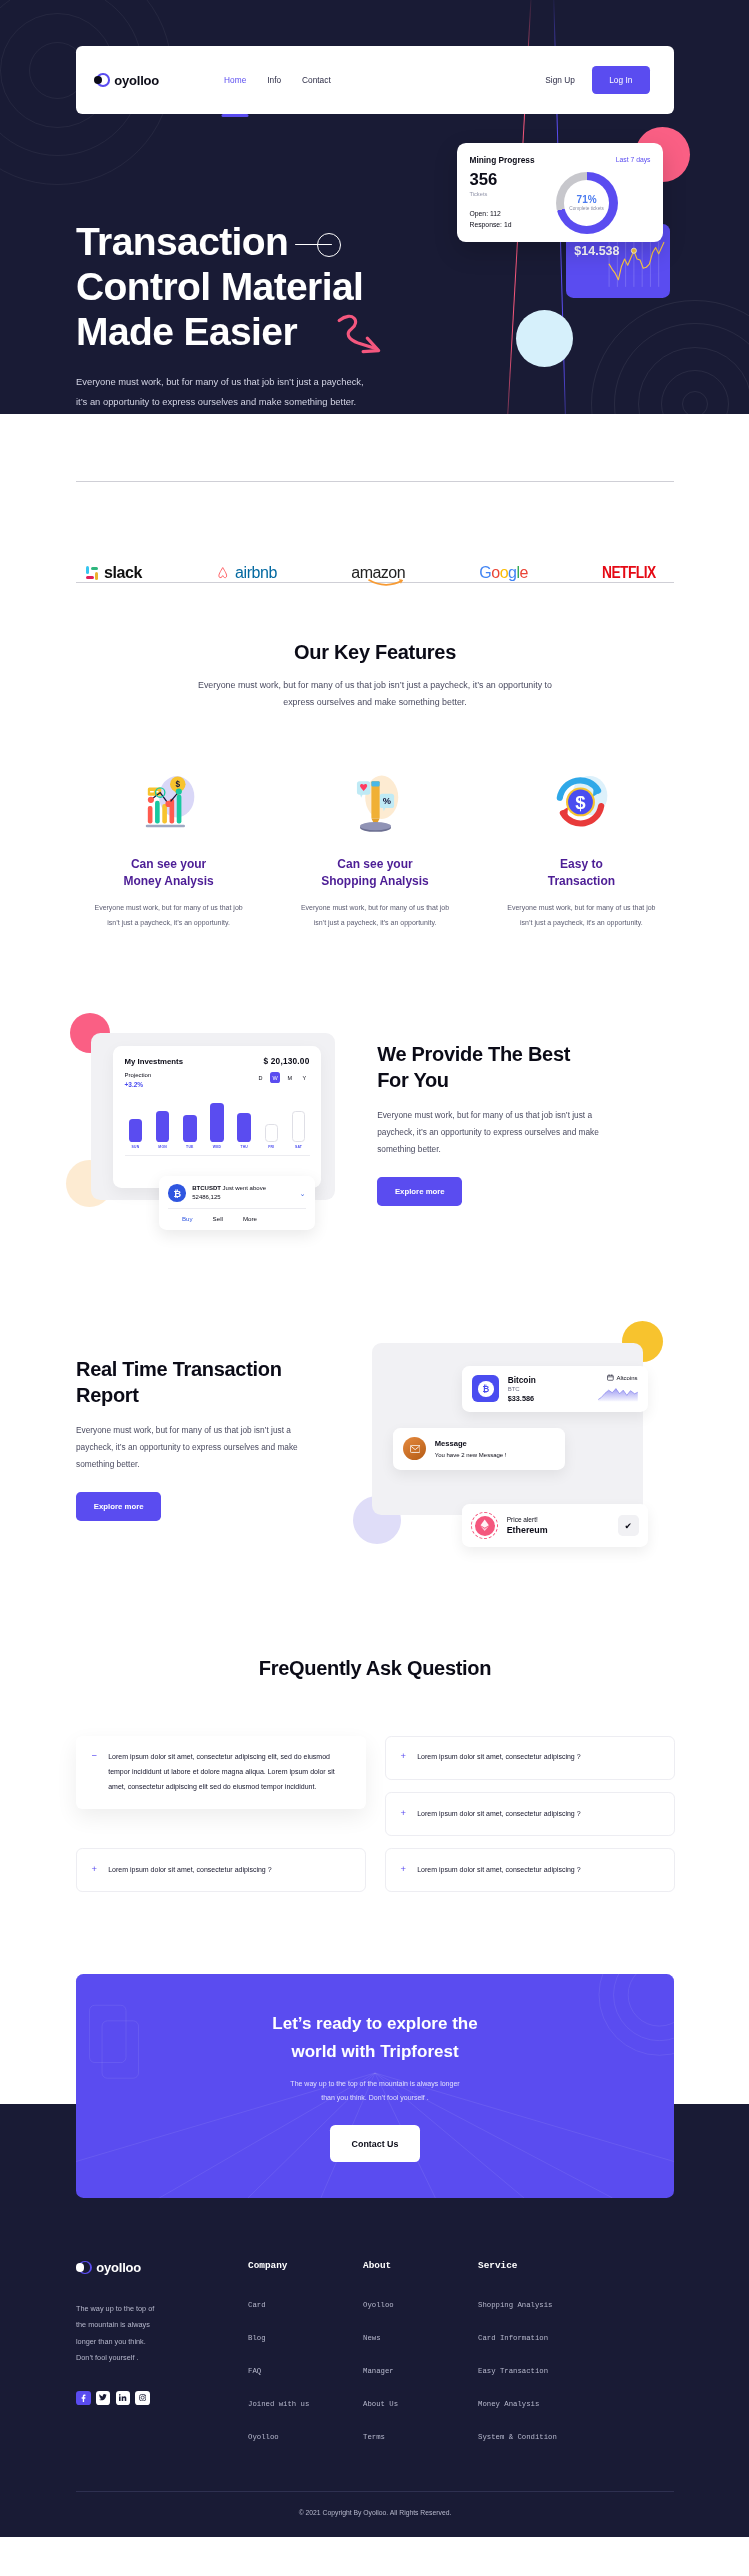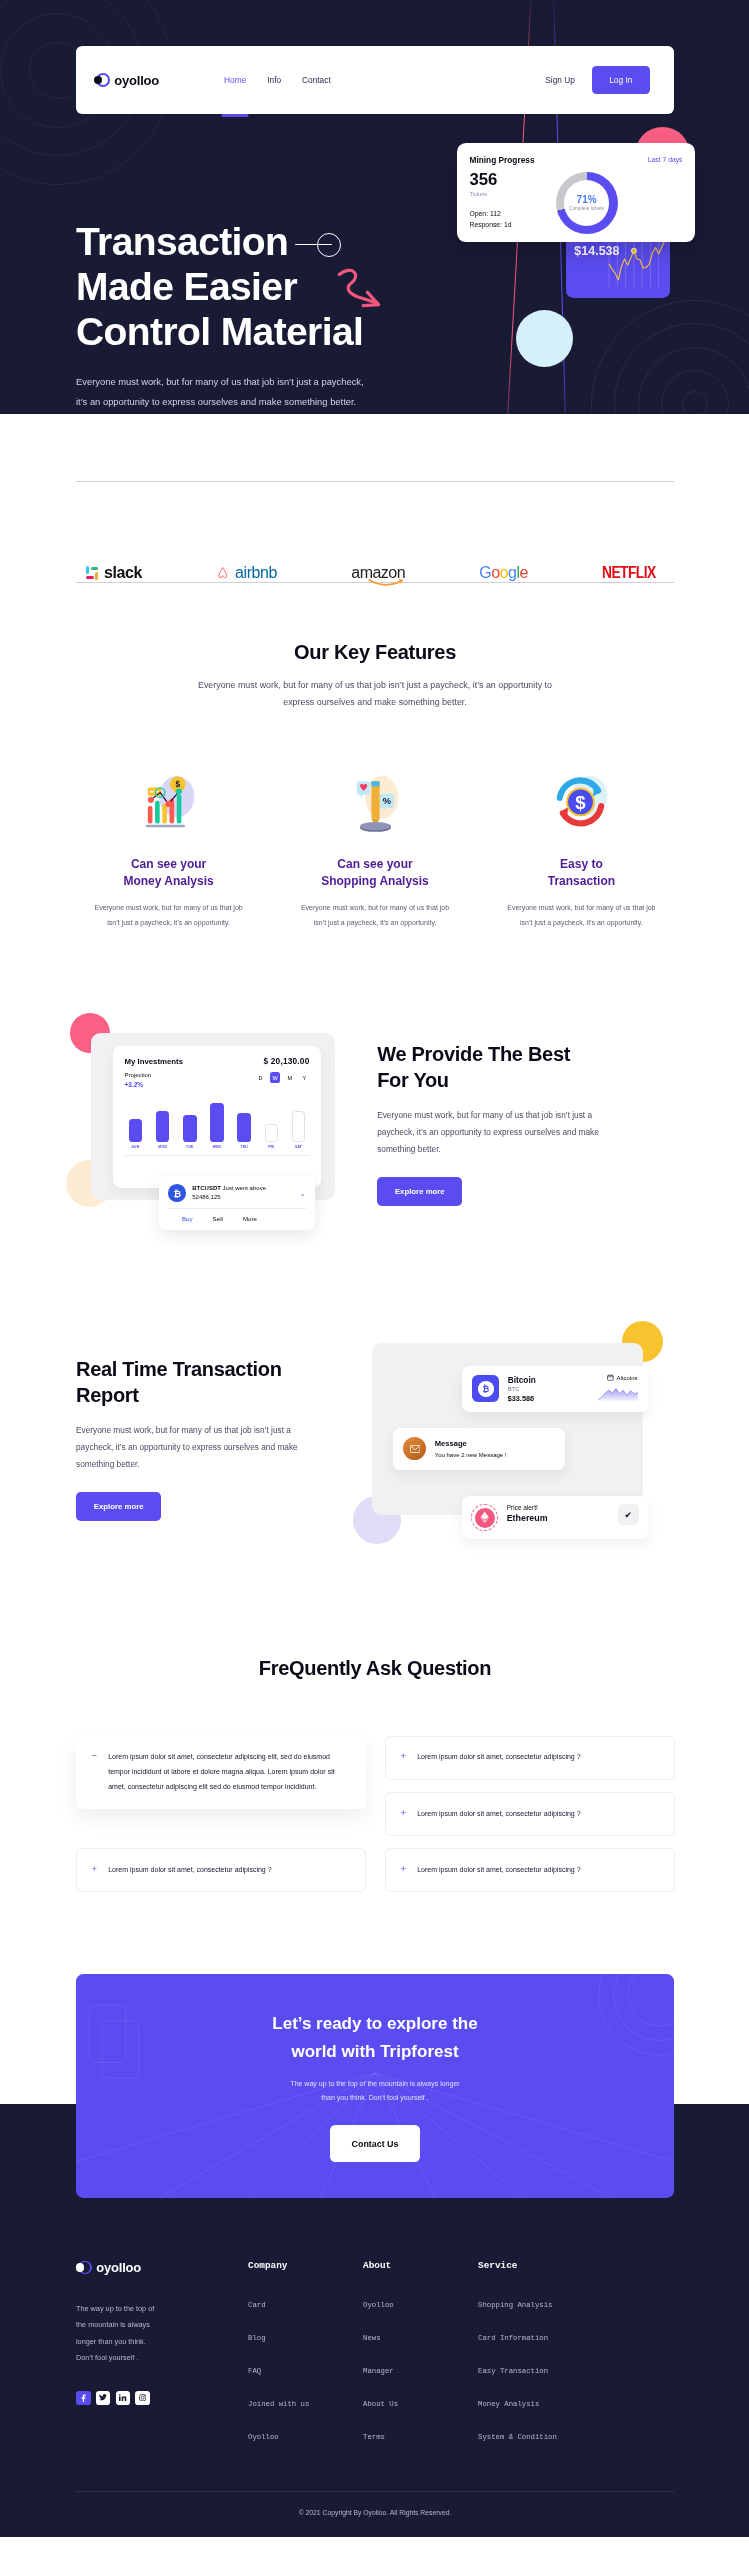--- a/index.html
+++ b/index.html
@@ -69,21 +69,21 @@
   .arrow-doodle{position:absolute;left:259px;top:3.1px;width:52px;height:42px;}
   .hero-sub{margin-top:17.7px;font-size:9.4px;line-height:2.05;color:#D3D4E4;max-width:297px;}
 
   
   .hero-art{position:absolute;left:427px;top:143px;width:292px;height:250px;z-index:5;}
   .blob-pink{position:absolute;left:208px;top:-15.6px;width:55px;height:55px;border-radius:50%;background:#FA5F84;}
   .blob-ice{position:absolute;left:89px;top:167px;width:57px;height:57px;border-radius:50%;background:#D6F0FB;}
   .sq-a{position:absolute;left:576px;top:159px;width:28px;height:45px;border:0.5px solid rgba(255,255,255,.22);border-radius:5.2px;}
   .sq-b{position:absolute;left:587px;top:177px;width:28px;height:45px;border:0.5px solid rgba(255,255,255,.22);border-radius:5.2px;}
   .mining-card{
-    position:absolute;left:30px;top:0;width:238px;height:99px;
+    position:absolute;left:30px;top:0;width:206px;height:99px;
     background:#fff;border-radius:8.9px;padding:11.5px 12.5px;z-index:3;
     box-shadow:0 9.4px 23.4px rgba(0,0,0,.18);
   }
   .mc-head{display:flex;align-items:center;justify-content:space-between;}
   .mc-title{font-size:8.3px;font-weight:700;color:#0B0B17;}
   .mc-period{font-size:6.8px;color:#5A4CF0;}
   .mc-body{display:flex;align-items:flex-start;margin-top:7.3px;}
   .mc-left{width:83px;}
   .mc-big{font-size:16.7px;font-weight:700;color:#0B0B17;line-height:1;}
   .mc-tickets{font-size:5.7px;color:#9093A8;margin-top:2.1px;}
@@ -187,21 +187,21 @@
   .btc-name{font-size:8.3px;font-weight:700;color:#0B0B17;}
   .btc-sym{font-size:6px;color:#6E7086;margin-top:1.6px;}
   .btc-val{font-size:7.3px;font-weight:700;color:#0B0B17;margin-top:1.6px;}
   .btc-right{margin-left:auto;text-align:right;}
   .alt-row{display:flex;align-items:center;gap:3.1px;justify-content:flex-end;font-size:6px;color:#0B0B17;}
   .mini-spark{width:40px;height:15.6px;margin-top:5.2px;}
   .rt-message{left:25px;top:104px;width:172px;padding:9.4px 10.4px;display:flex;align-items:center;gap:8.3px;}
   .msg-av{width:23px;height:23px;border-radius:50%;background:linear-gradient(145deg,#E68A3E,#B45B15);display:flex;align-items:center;justify-content:center;flex:none;}
   .msg-t{font-size:7.6px;font-weight:700;color:#0B0B17;}
   .msg-s{font-size:6px;color:#0B0B17;margin-top:4.2px;}
-  .rt-price{left:94px;top:172px;width:186px;padding:8.3px 9.4px;display:flex;align-items:flex-start;gap:8.3px;}
+  .rt-price{left:94px;top:180px;width:186px;padding:8.3px 9.4px;display:flex;align-items:center;gap:8.3px;}
   .eth-mark{position:relative;width:27px;height:27px;flex:none;}
   .eth-mark .dash{position:absolute;inset:0;border:1px dashed #F4577E;border-radius:50%;}
   .eth-mark .core{position:absolute;inset:3.6px;border-radius:50%;background:#F4577E;display:flex;align-items:center;justify-content:center;}
   .alert-s{font-size:6.5px;color:#0B0B17;}
   .alert-t{font-size:8.9px;font-weight:700;color:#0B0B17;margin-top:1.6px;}
   .check-box{margin-left:auto;width:21px;height:21px;border-radius:4.7px;background:#F1F1F4;display:flex;align-items:center;justify-content:center;font-size:8.9px;color:#0B0B17;}
 
   
   .faq-sec{margin-top:104px;}
   .faq-grid{display:grid;grid-template-columns:290px 290px;column-gap:19px;row-gap:12.5px;margin-top:56px;align-items:start;}
@@ -277,27 +277,27 @@
       </div>
       <div class="nav-right">
         <a class="signup-link" href="#">Sign Up</a>
         <button class="login-btn">Log In</button>
       </div>
     </nav>
 
     <div class="hero-left">
       <h1 class="hero-title">
         <span class="ln"><span>Transaction</span><span class="icon-circle-line"><span class="bar"></span><span class="ring"></span></span></span>
+        <span class="ln">Control Material</span>
         <span class="ln" style="position:relative;"><span>Made Easier</span>
           <svg class="arrow-doodle" viewBox="0 0 100 80">
             <path d="M8 14 C 34 -6, 50 16, 32 30 C 20 39, 24 50, 46 58 L 78 68" fill="none" stroke="#F4577E" stroke-width="6" stroke-linecap="round"></path>
             <path d="M62 48 L 84 72 L 54 74" fill="none" stroke="#F4577E" stroke-width="6" stroke-linecap="round" stroke-linejoin="round"></path>
           </svg>
         </span>
-        <span class="ln">Control Material</span>
       </h1>
       <p class="hero-sub">Everyone must work, but for many of us that job isn’t just a paycheck, it’s an opportunity to express ourselves and make something better.</p>
 
     </div>
 
     <div class="hero-art">
       <div class="blob-pink"></div>
       <div class="blob-ice"></div>
 
       <div class="mining-card">

